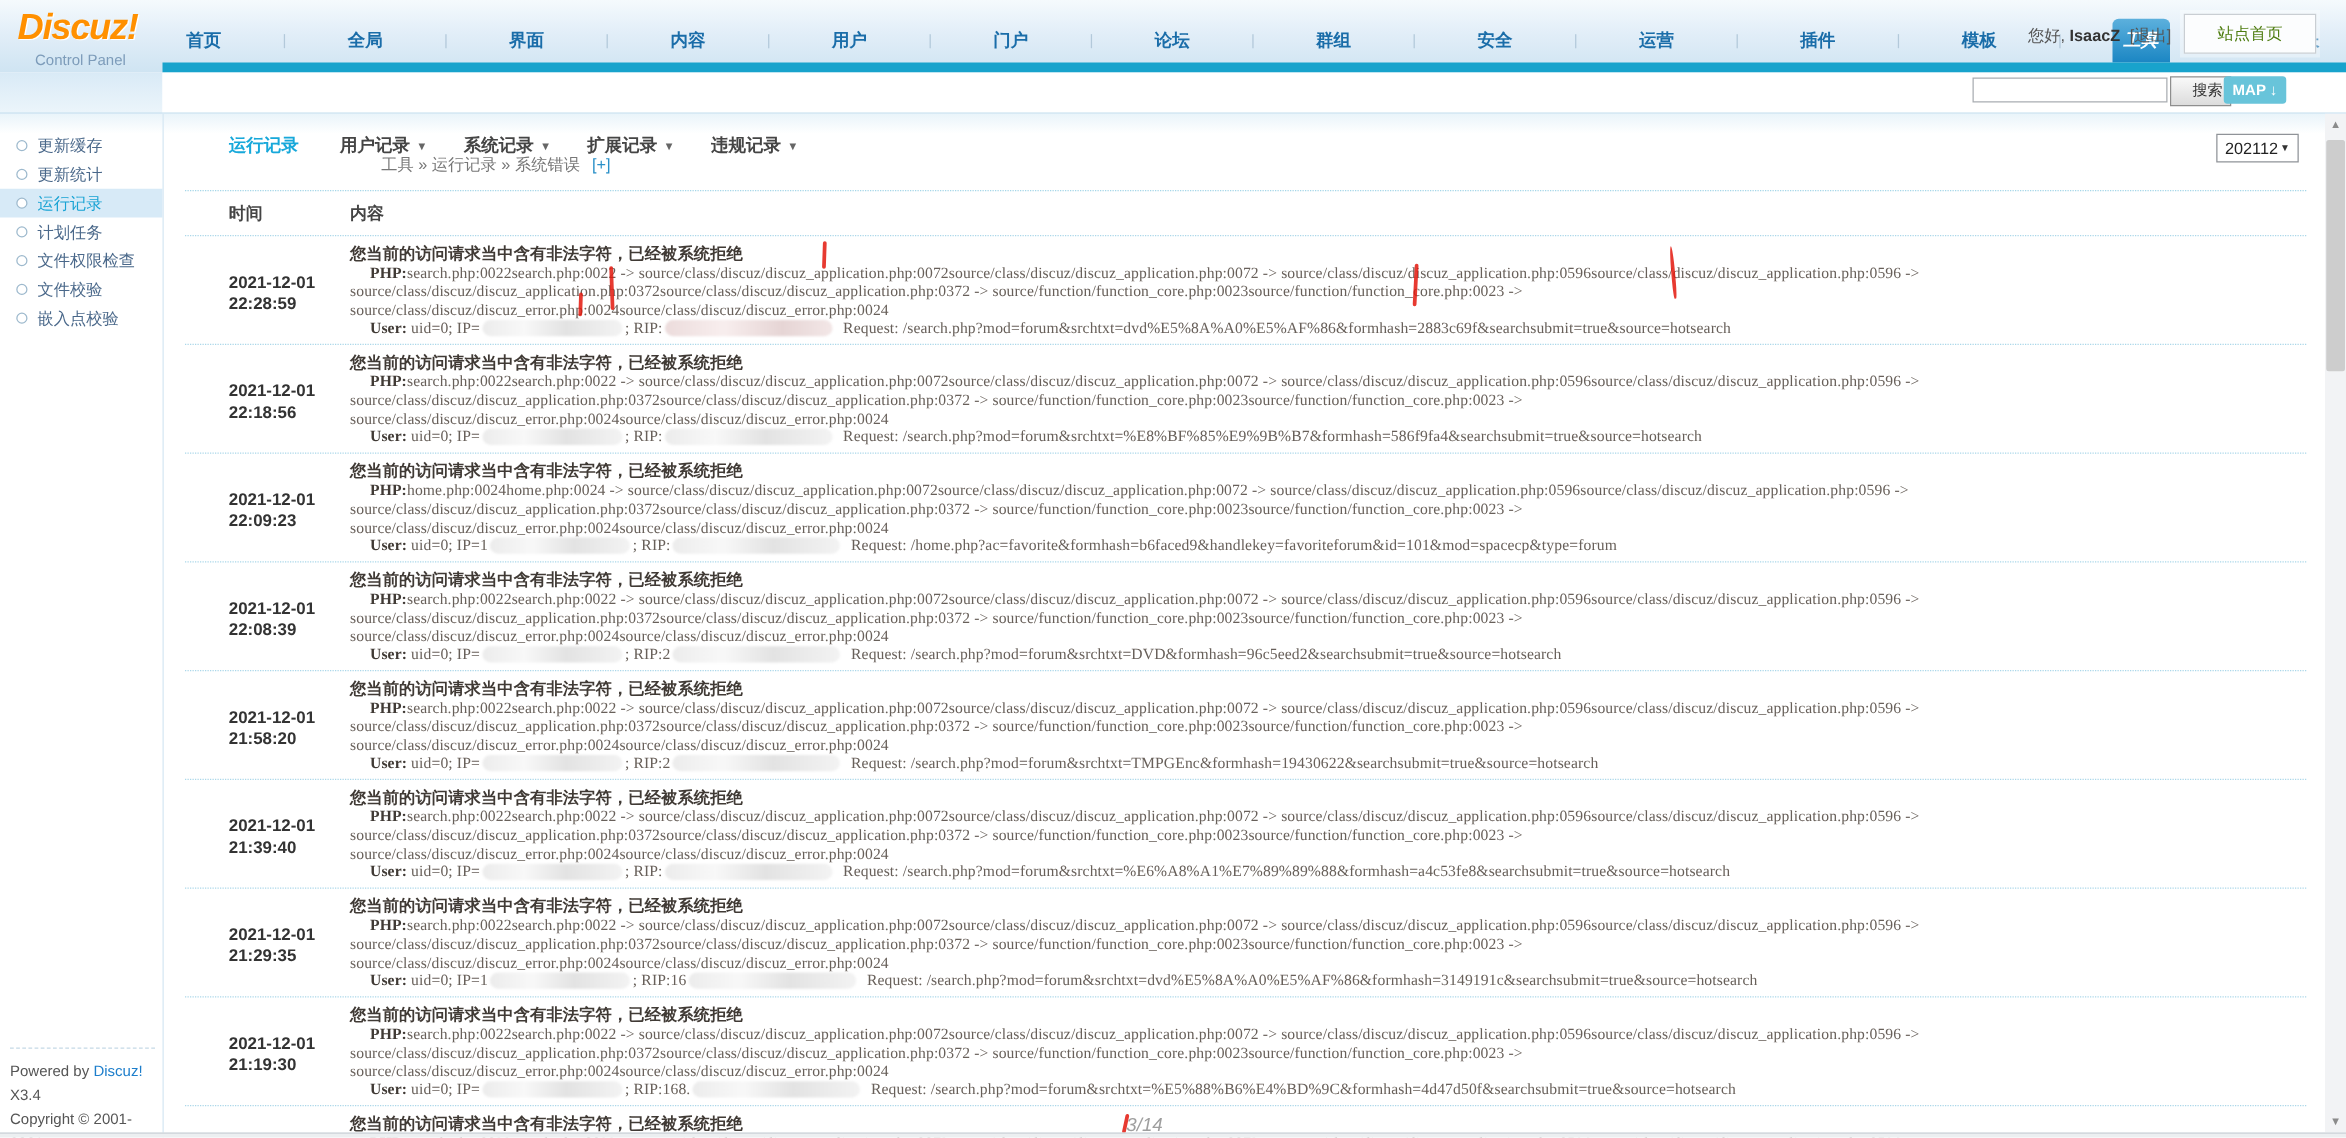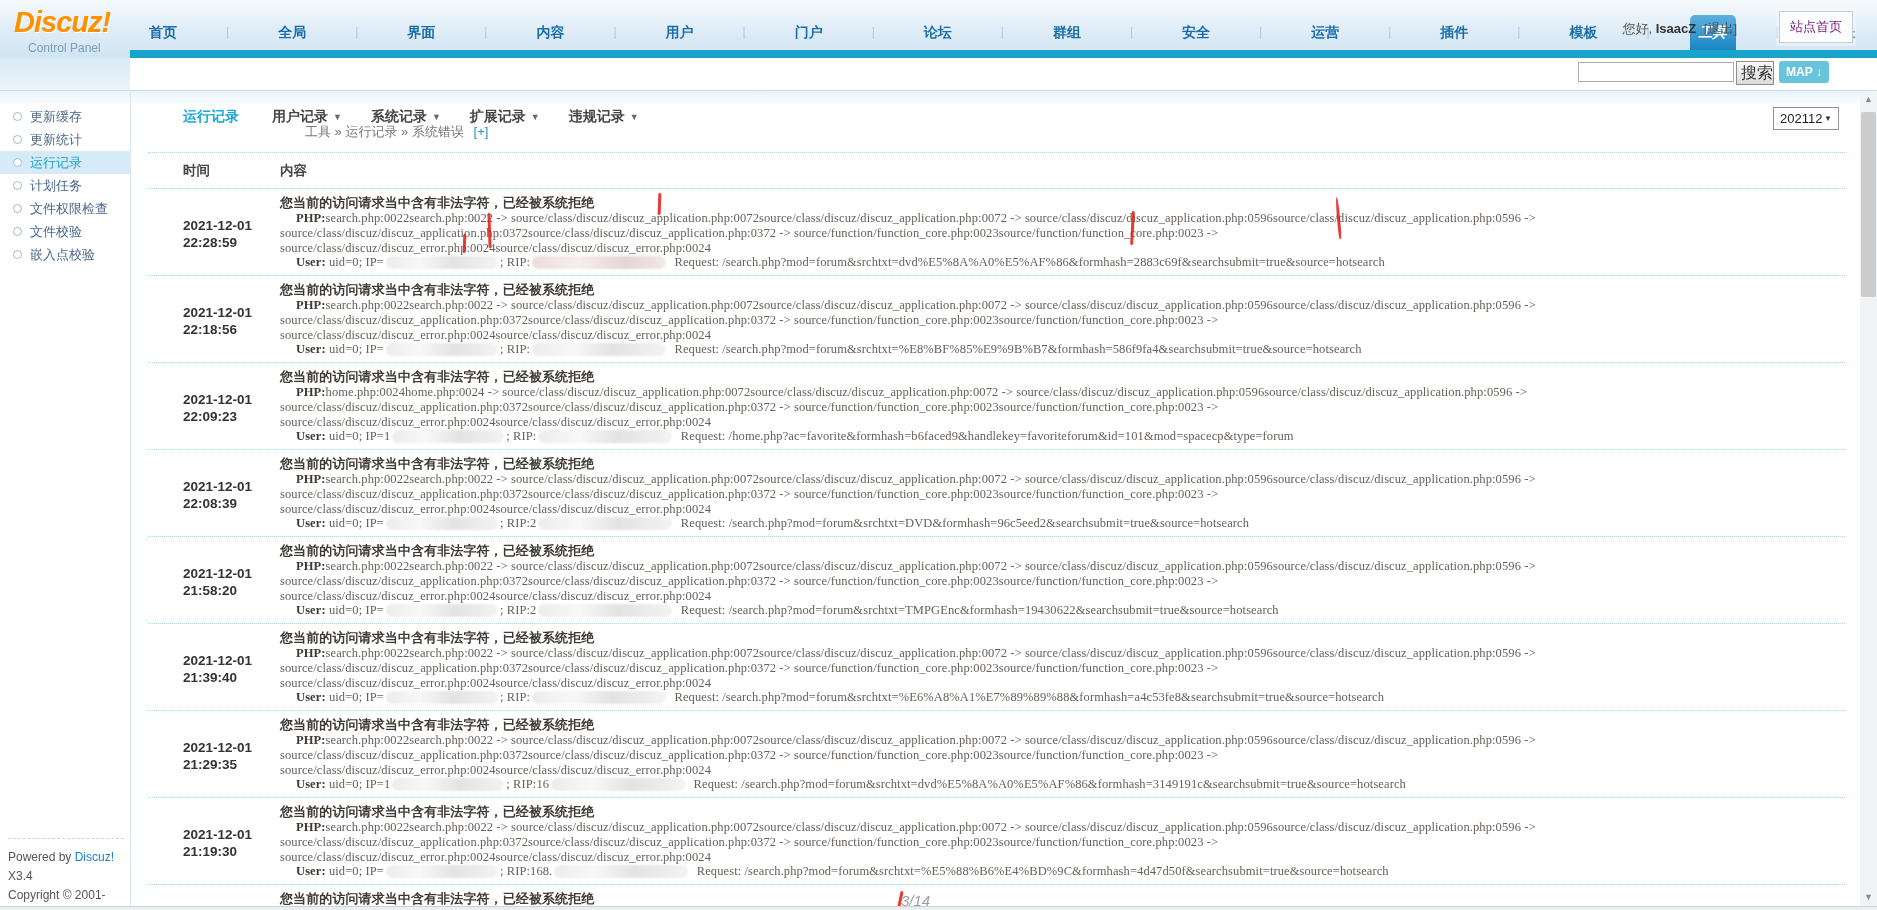--- a/index.html
+++ b/index.html
@@ -16,33 +16,33 @@
   .logo-sub{font-size:12px;color:#7d9cba;margin:2px 0 0 14px;}
   .nav{position:absolute;left:140px;top:15px;height:35px;display:flex;align-items:center;white-space:nowrap;gap:40px;}
   .nav-item{display:inline-block;line-height:35px;padding:0 9px;font-size:14px;font-weight:bold;
     color:#1a6da9;cursor:pointer;}
   .nav-item.active{background:linear-gradient(180deg,#5cb0dd,#1b86c3);color:#fff;border-radius:5px 5px 0 0;font-style:italic;}
   .nav-sep{line-height:35px;color:#b3c9da;font-size:12px;}
   .user-strip{position:absolute;right:140px;top:20px;font-size:13px;color:#555;white-space:nowrap;}
   .user-strip b{color:#333;}
   .user-logout{color:#555;cursor:pointer;margin-left:4px;}
   .site-home-btn{position:absolute;right:24px;top:11px;border:1px solid #c9ced3;background:#fcfdfe;
-    padding:6px 10px;font-size:13px;color:#701a75;cursor:pointer;box-shadow:0 0 0 3px rgba(255,255,255,.35);}
+    padding:6px 26px;font-size:13px;color:#4d7c0f;cursor:pointer;box-shadow:0 0 0 3px rgba(255,255,255,.35);}
   .tealbar{position:absolute;left:130px;top:50px;width:1747px;height:8px;background:#18a3cc;}
   .left-notch{position:absolute;left:0;top:58px;width:130px;height:33px;
     background:linear-gradient(180deg,#d9eaf6,#ecf5fb);}
   
   .crumbbar{position:absolute;left:130px;top:58px;width:1747px;height:33px;background:#fff;}
   .crumb{position:absolute;left:175px;top:65px;font-size:13px;color:#777;text-align:center;}
   .crumb .plus{color:#2a90c8;cursor:pointer;margin-left:6px;}
   .search-input{position:absolute;left:1578px;top:62px;width:146px;height:16px;border:1px solid #a9adb2;
     font-size:12px;padding:1px 4px;color:#333;}
   .search-btn{position:absolute;left:1736px;top:61px;width:36px;height:22px;
-    background:linear-gradient(180deg,#f9f9f9,#dcdcdc);border:1px solid #8e8e8e;font-size:16px;color:#333;
-    text-align:right;line-height:21px;cursor:pointer;}
+    background:linear-gradient(180deg,#f9f9f9,#dcdcdc);border:1px solid #8e8e8e;font-size:12px;color:#333;
+    text-align:center;line-height:21px;cursor:pointer;padding-left:11px;}
   .map-btn{position:absolute;left:1779px;top:61px;width:50px;height:22px;background:#68c4da;border-radius:3px;
     color:#fff;font-weight:bold;font-size:12px;text-align:center;line-height:22px;cursor:pointer;}
   
   .content-top-line{position:absolute;left:0;top:90px;width:1877px;height:1px;background:#c2ddee;}
   .content-fade{position:absolute;left:0;top:91px;width:1877px;height:16px;
     background:linear-gradient(180deg,#e9f4fa,#ffffff);}
   
   .sidebar{position:absolute;left:0;top:91px;width:130px;height:819px;background:transparent;
     border-right:1px solid #d6e7f3;}
   .side-list{margin-top:14px;}

